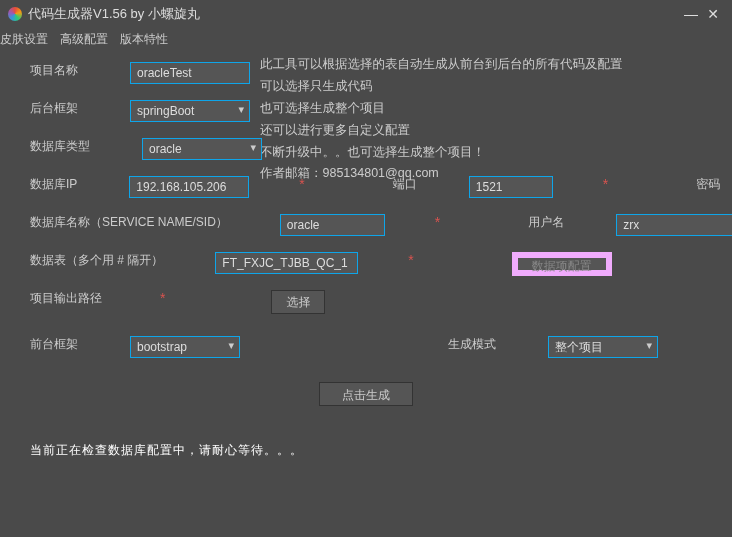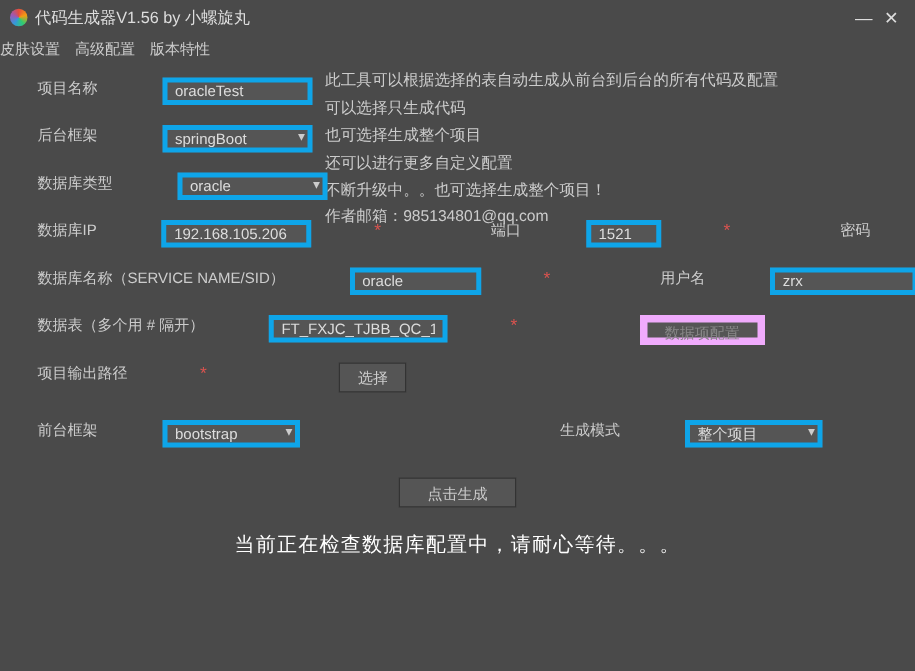--- a/index.html
+++ b/index.html
@@ -34,21 +34,21 @@
 .content { padding: 12px 30px 0 30px; position: relative; }
 .row {
   display: flex; align-items: flex-start;
   margin-bottom: 14px;
   min-height: 24px;
   gap: 44px;
 }
 .label { color: #ccc; margin-right: 8px; white-space: nowrap; }
 .input, .select {
   background: #555;
-  border: 4px solid #0ea5e9;
+  border: 1px solid #0ea5e9;
   color: #ddd;
   height: 22px;
   padding: 0 6px;
   font-size: 12px;
   font-family: inherit;
 }
 .input { width: 120px; }
 .select {
   appearance: none;
   width: 120px;
@@ -80,24 +80,24 @@
   left: 260px; top: 4px;
   width: 430px;
   color: #ccc;
   line-height: 1.75;
   font-size: 12.5px;
 }
 .row.full .input { width: 395px; }
 .spacer { width: 34px; }
 .gen-row { justify-content: center; margin-top: 22px; }
 .status {
-  text-align: center;
+  text-align: left;
   color: #fff;
-  font-size: 16px;
-  margin-top: 20px;
+  font-size: 12px;
+  margin-top: 36px;
   letter-spacing: 1px;
 }
 .disabled-btn {
   background: #555;
   border: 6px solid #f0abfc;
   color: #888;
 }
 </style>
 </head>
 <body>
@@ -148,21 +148,21 @@
       </select>
     </span>
   </div>
 
   <div class="row">
     <span class="label">数据库IP</span>
     <input class="input" value="192.168.105.206" style="">
     <span class="req">*</span>
     <span class="spacer"></span>
     <span class="label">端口</span>
-    <input class="input" style="width: 60px;" value="1521">
+    <input class="input" style="width: 84px;" value="1521">
     <span class="req">*</span>
     <span class="spacer"></span>
     <span class="label">密码</span>
     <input class="input" style="width: 110px;" value="oracle">
     <span class="req">*</span>
   </div>
 
   <div class="row">
     <span class="label">数据库名称（SERVICE NAME/SID）</span>
     <input class="input" style="width: 105px;" value="oracle">

